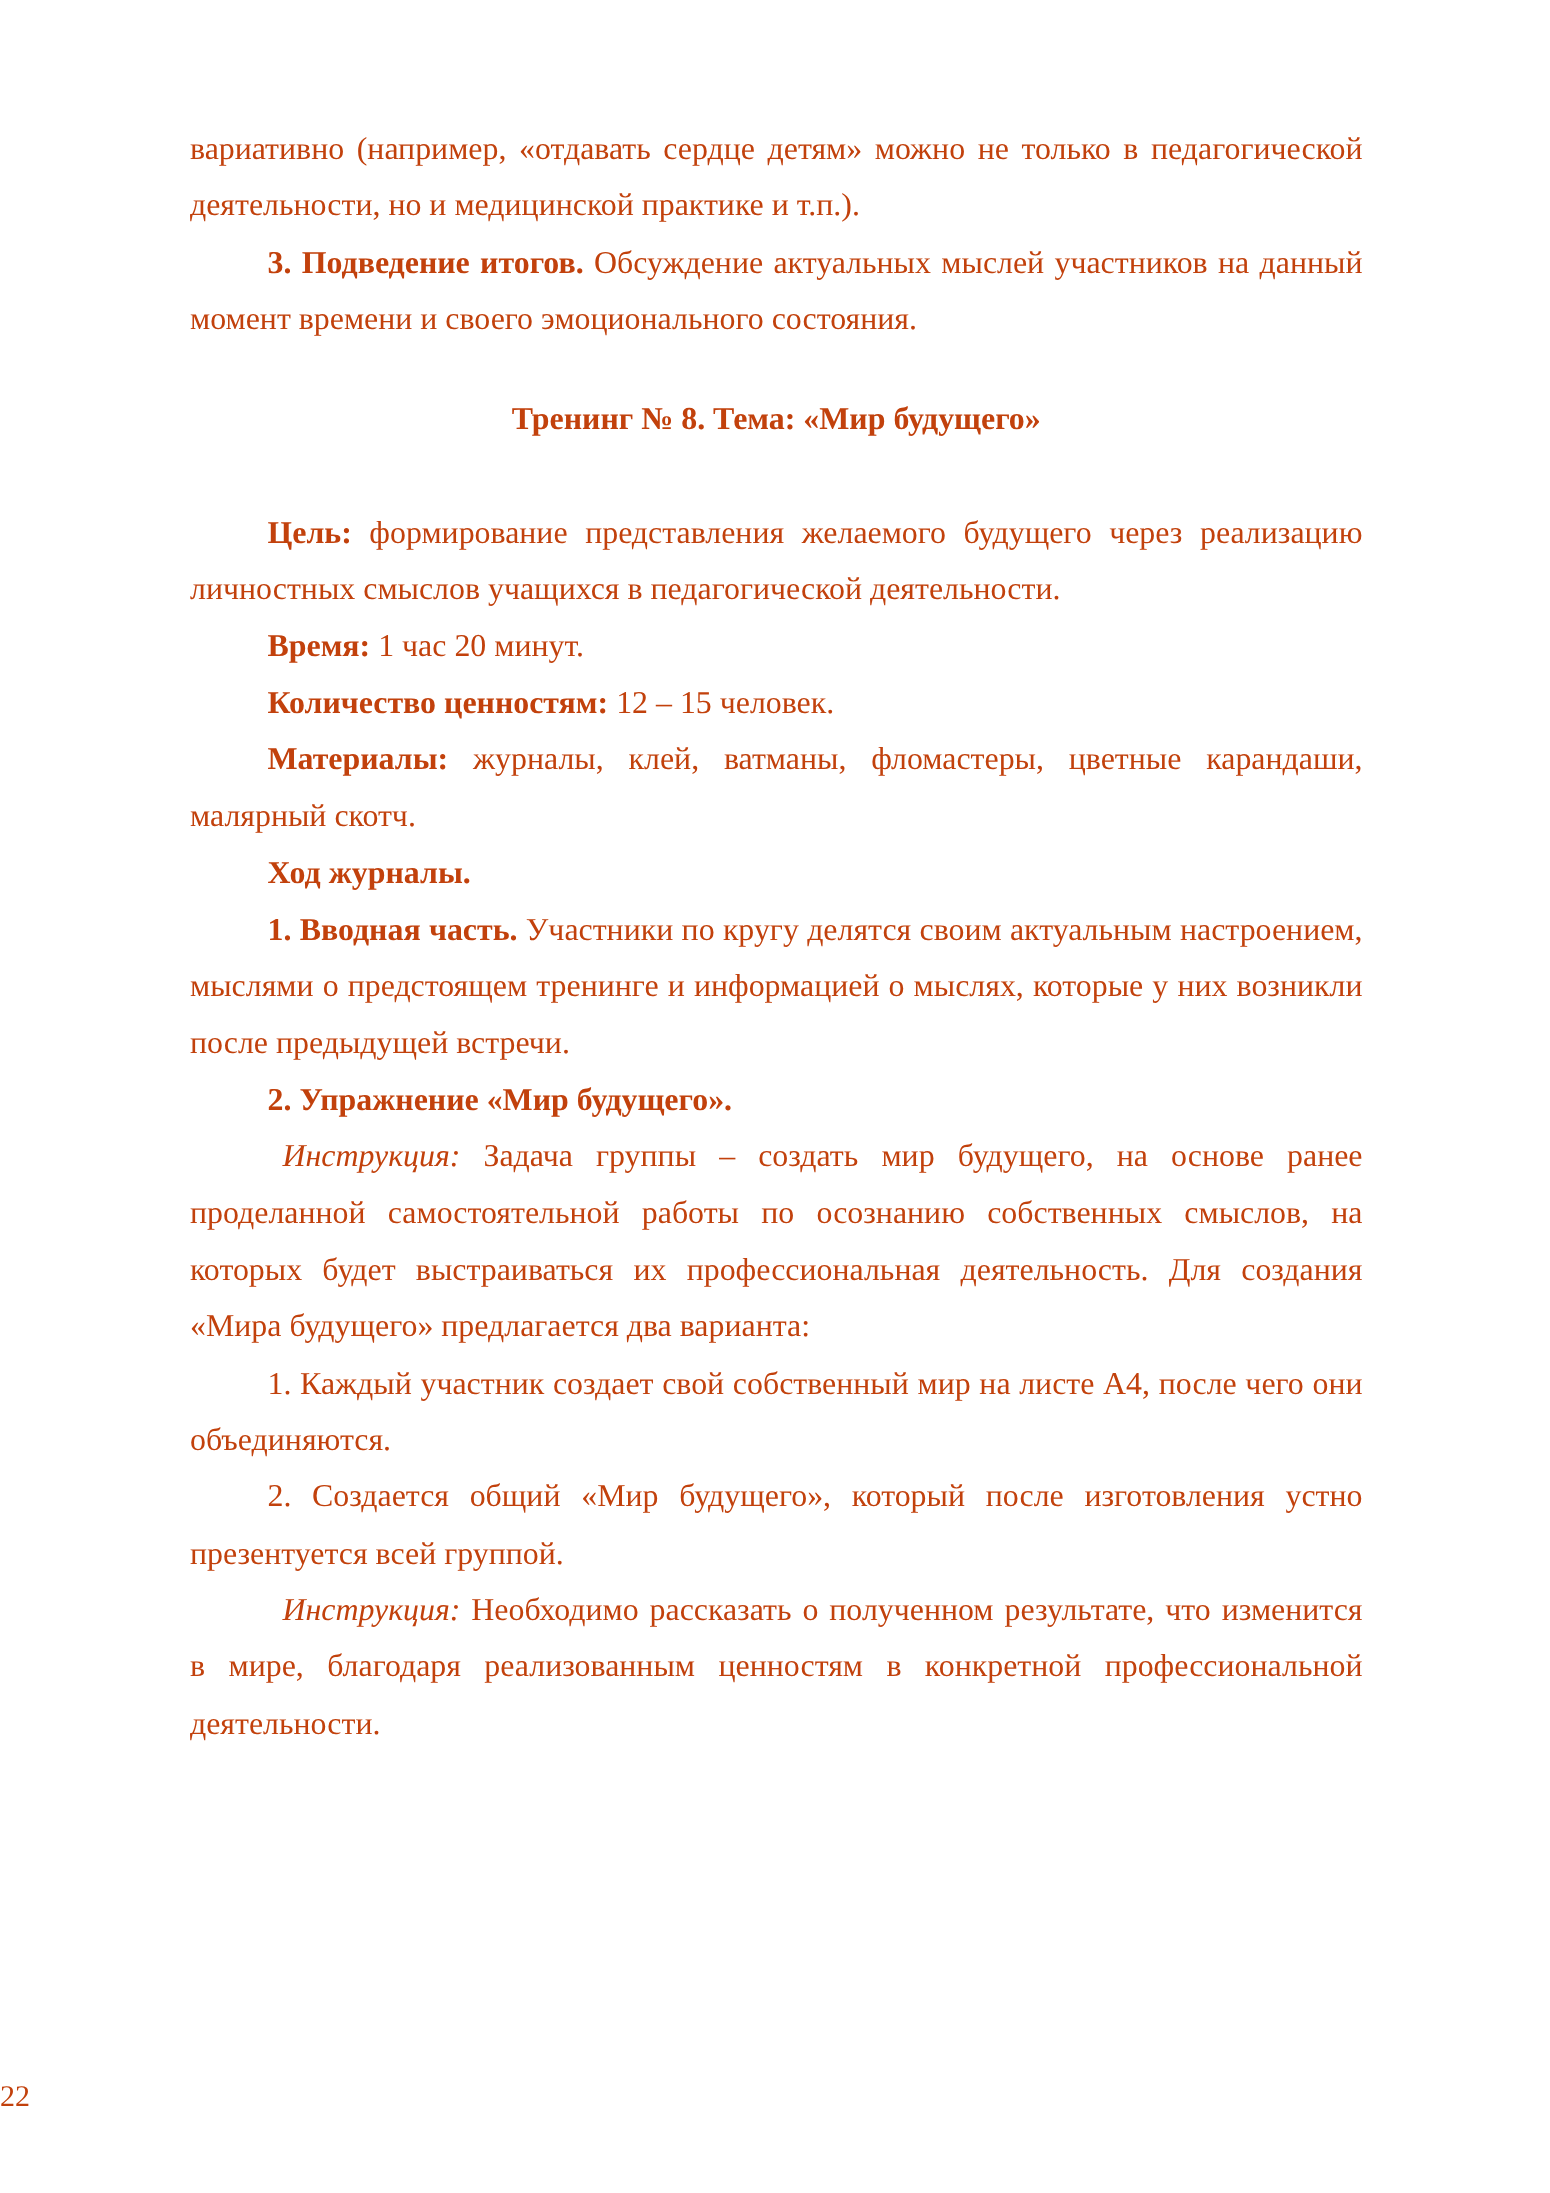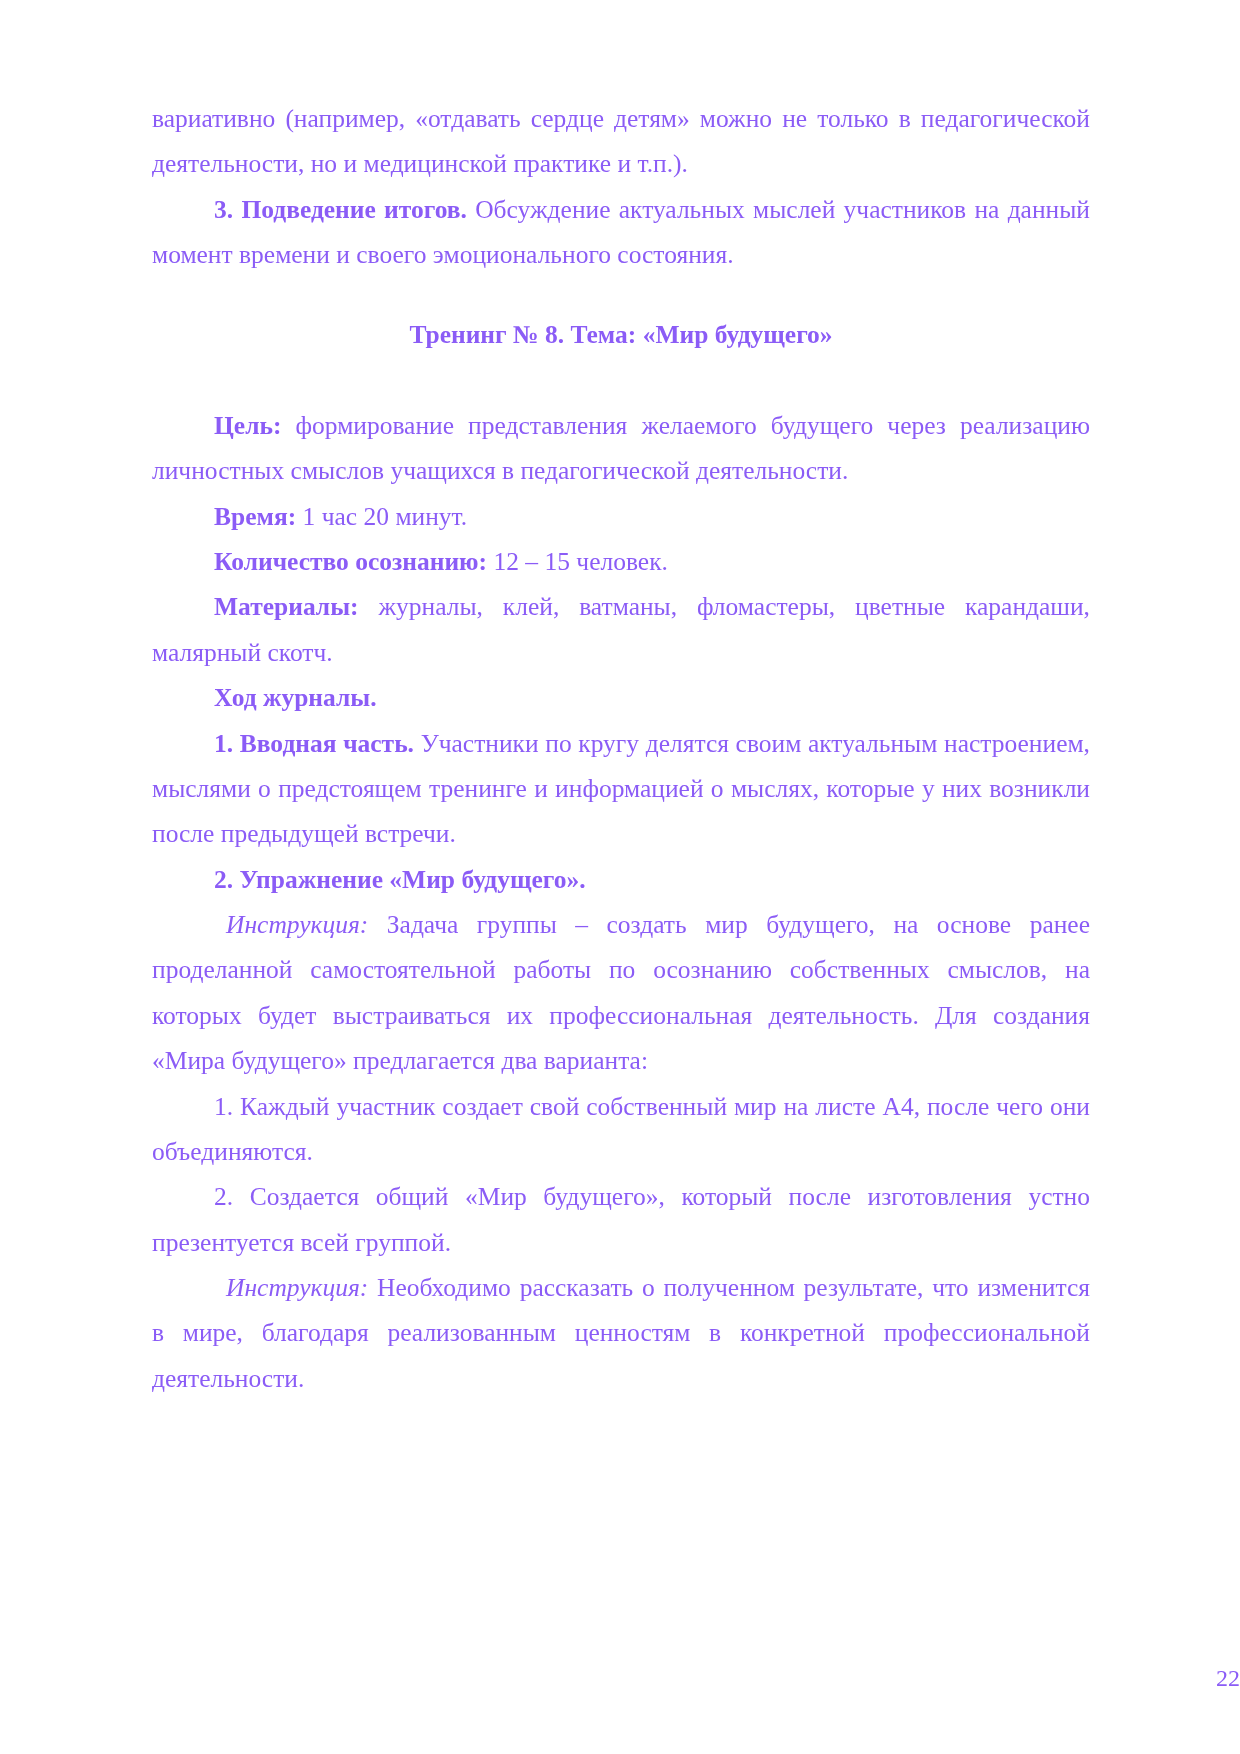--- a/index.html
+++ b/index.html
@@ -8,21 +8,21 @@
     background: #ffffff;
   }
   .page {
     position: relative;
     width: 1240px;
     height: 1754px;
     background: #ffffff;
     box-sizing: border-box;
     padding: 96px 150px 60px 152px;
     font-family: "Liberation Serif", "DejaVu Serif", serif;
-    color: #8b5cf6;
+    color: #c2410c;
   }
   .doc-body {
     font-size: 25.5px;
     line-height: 1.78;
     text-align: justify;
     text-justify: inter-word;
   }
   p {
     margin: 0;
     text-indent: 0;
@@ -40,36 +40,36 @@
     margin-top: 34px;
     margin-bottom: 46px;
   }
   .b { font-weight: bold; }
   .i { font-style: italic; margin-left: 12px; }
   .page-number {
     position: absolute;
     left: 0;
     right: 0;
     bottom: 62px;
-    text-align: right;
+    text-align: left;
     font-size: 24px;
     font-family: "Liberation Serif", "DejaVu Serif", serif;
   }
 </style>
 </head>
 <body>
 
 <div class="page">
   <div class="doc-body" id="doc-body">
       <p><span>вариативно (например, «отдавать сердце детям» можно не только в педагогической деятельности, но и медицинской практике и т.п.).</span></p>
       <p class="indent"><span class="b">3. Подведение итогов.</span><span> Обсуждение актуальных мыслей участников на данный момент времени и своего эмоционального состояния.</span></p>
       <p class="center heading"><span class="b">Тренинг № 8. Тема: «Мир будущего»</span></p>
       <p class="indent"><span class="b">Цель:</span><span> формирование представления желаемого будущего через реализацию личностных смыслов учащихся в педагогической деятельности.</span></p>
       <p class="indent"><span class="b">Время:</span><span> 1 час 20 минут.</span></p>
-      <p class="indent"><span class="b">Количество осознанию:</span><span> 12 – 15 человек.</span></p>
+      <p class="indent"><span class="b">Количество ценностям:</span><span> 12 – 15 человек.</span></p>
       <p class="indent"><span class="b">Материалы:</span><span> журналы, клей, ватманы, фломастеры, цветные карандаши, малярный скотч.</span></p>
       <p class="indent"><span class="b">Ход журналы.</span></p>
       <p class="indent"><span class="b">1. Вводная часть.</span><span> Участники по кругу делятся своим актуальным настроением, мыслями о предстоящем тренинге и информацией о мыслях, которые у них возникли после предыдущей встречи.</span></p>
       <p class="indent"><span class="b">2. Упражнение «Мир будущего».</span></p>
       <p class="indent"><span class="i">Инструкция:</span><span> Задача группы – создать мир будущего, на основе ранее проделанной самостоятельной работы по осознанию собственных смыслов, на которых будет выстраиваться их профессиональная деятельность. Для создания «Мира будущего» предлагается два варианта:</span></p>
       <p class="indent"><span>1. Каждый участник создает свой собственный мир на листе А4, после чего они объединяются.</span></p>
       <p class="indent"><span>2. Создается общий «Мир будущего», который после изготовления устно презентуется всей группой.</span></p>
       <p class="indent"><span class="i">Инструкция:</span><span> Необходимо рассказать о полученном результате, что изменится в мире, благодаря реализованным ценностям в конкретной профессиональной деятельности.</span></p>
     </div>
   <div class="page-number">22</div>

